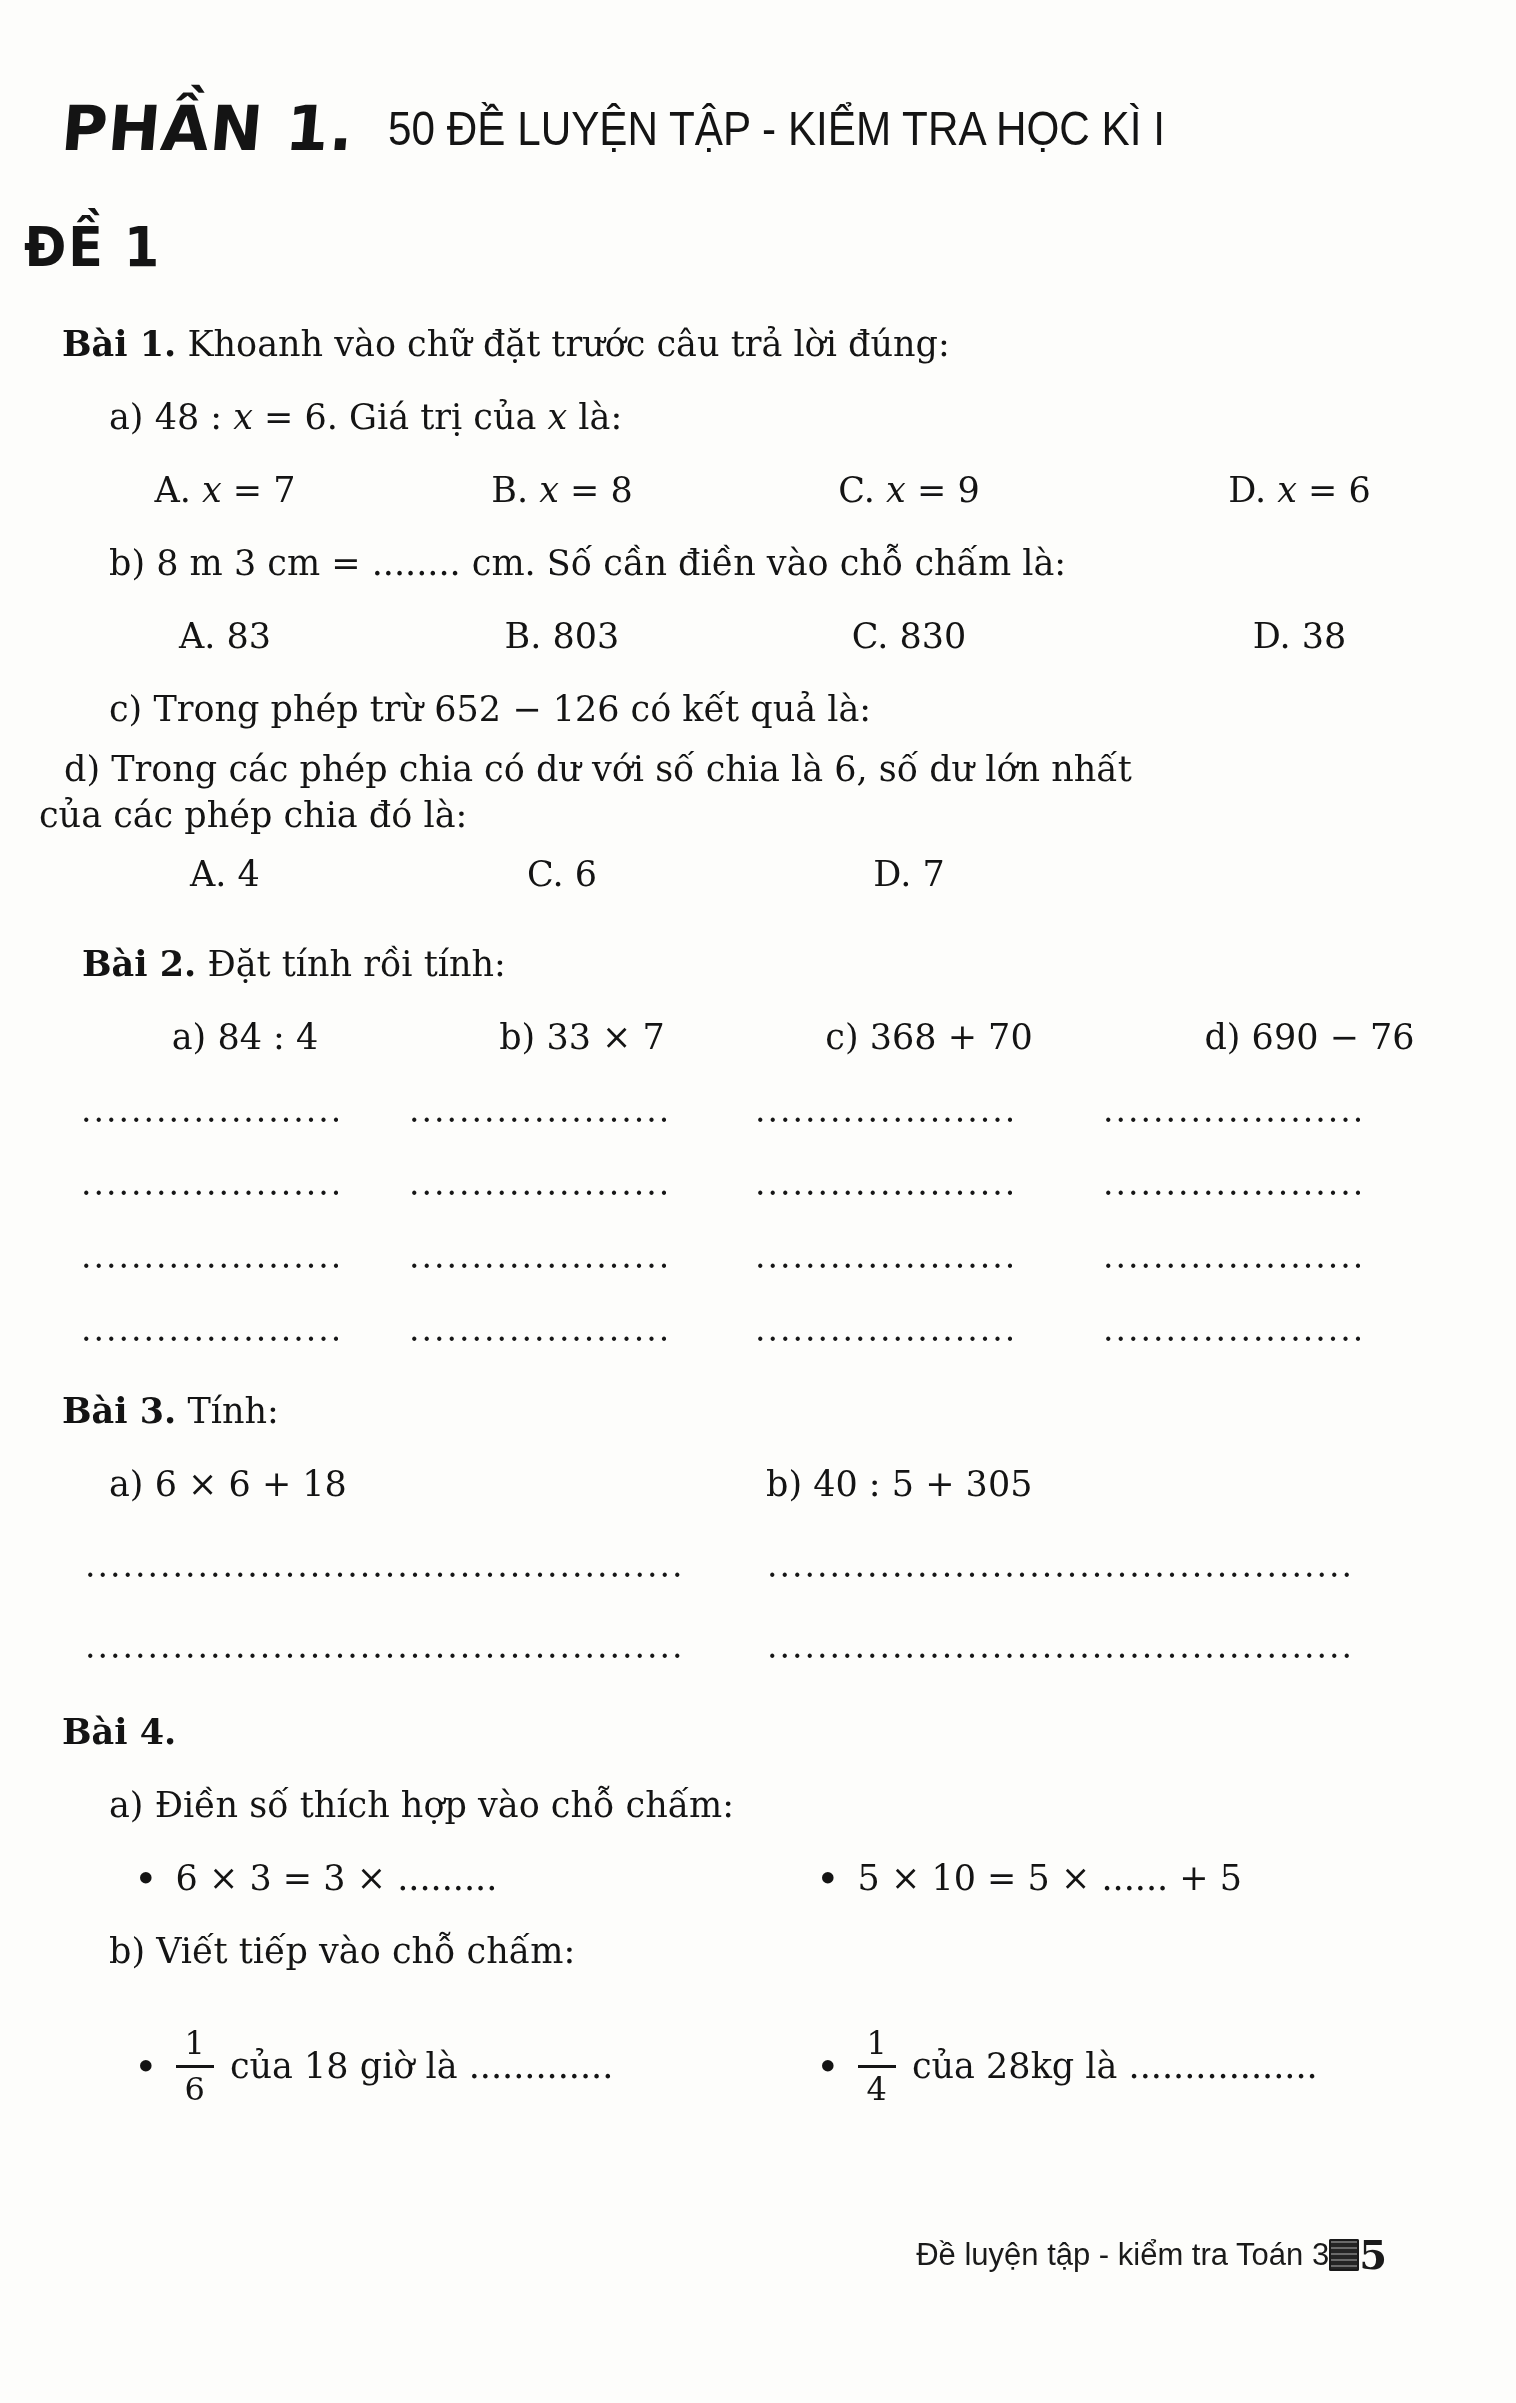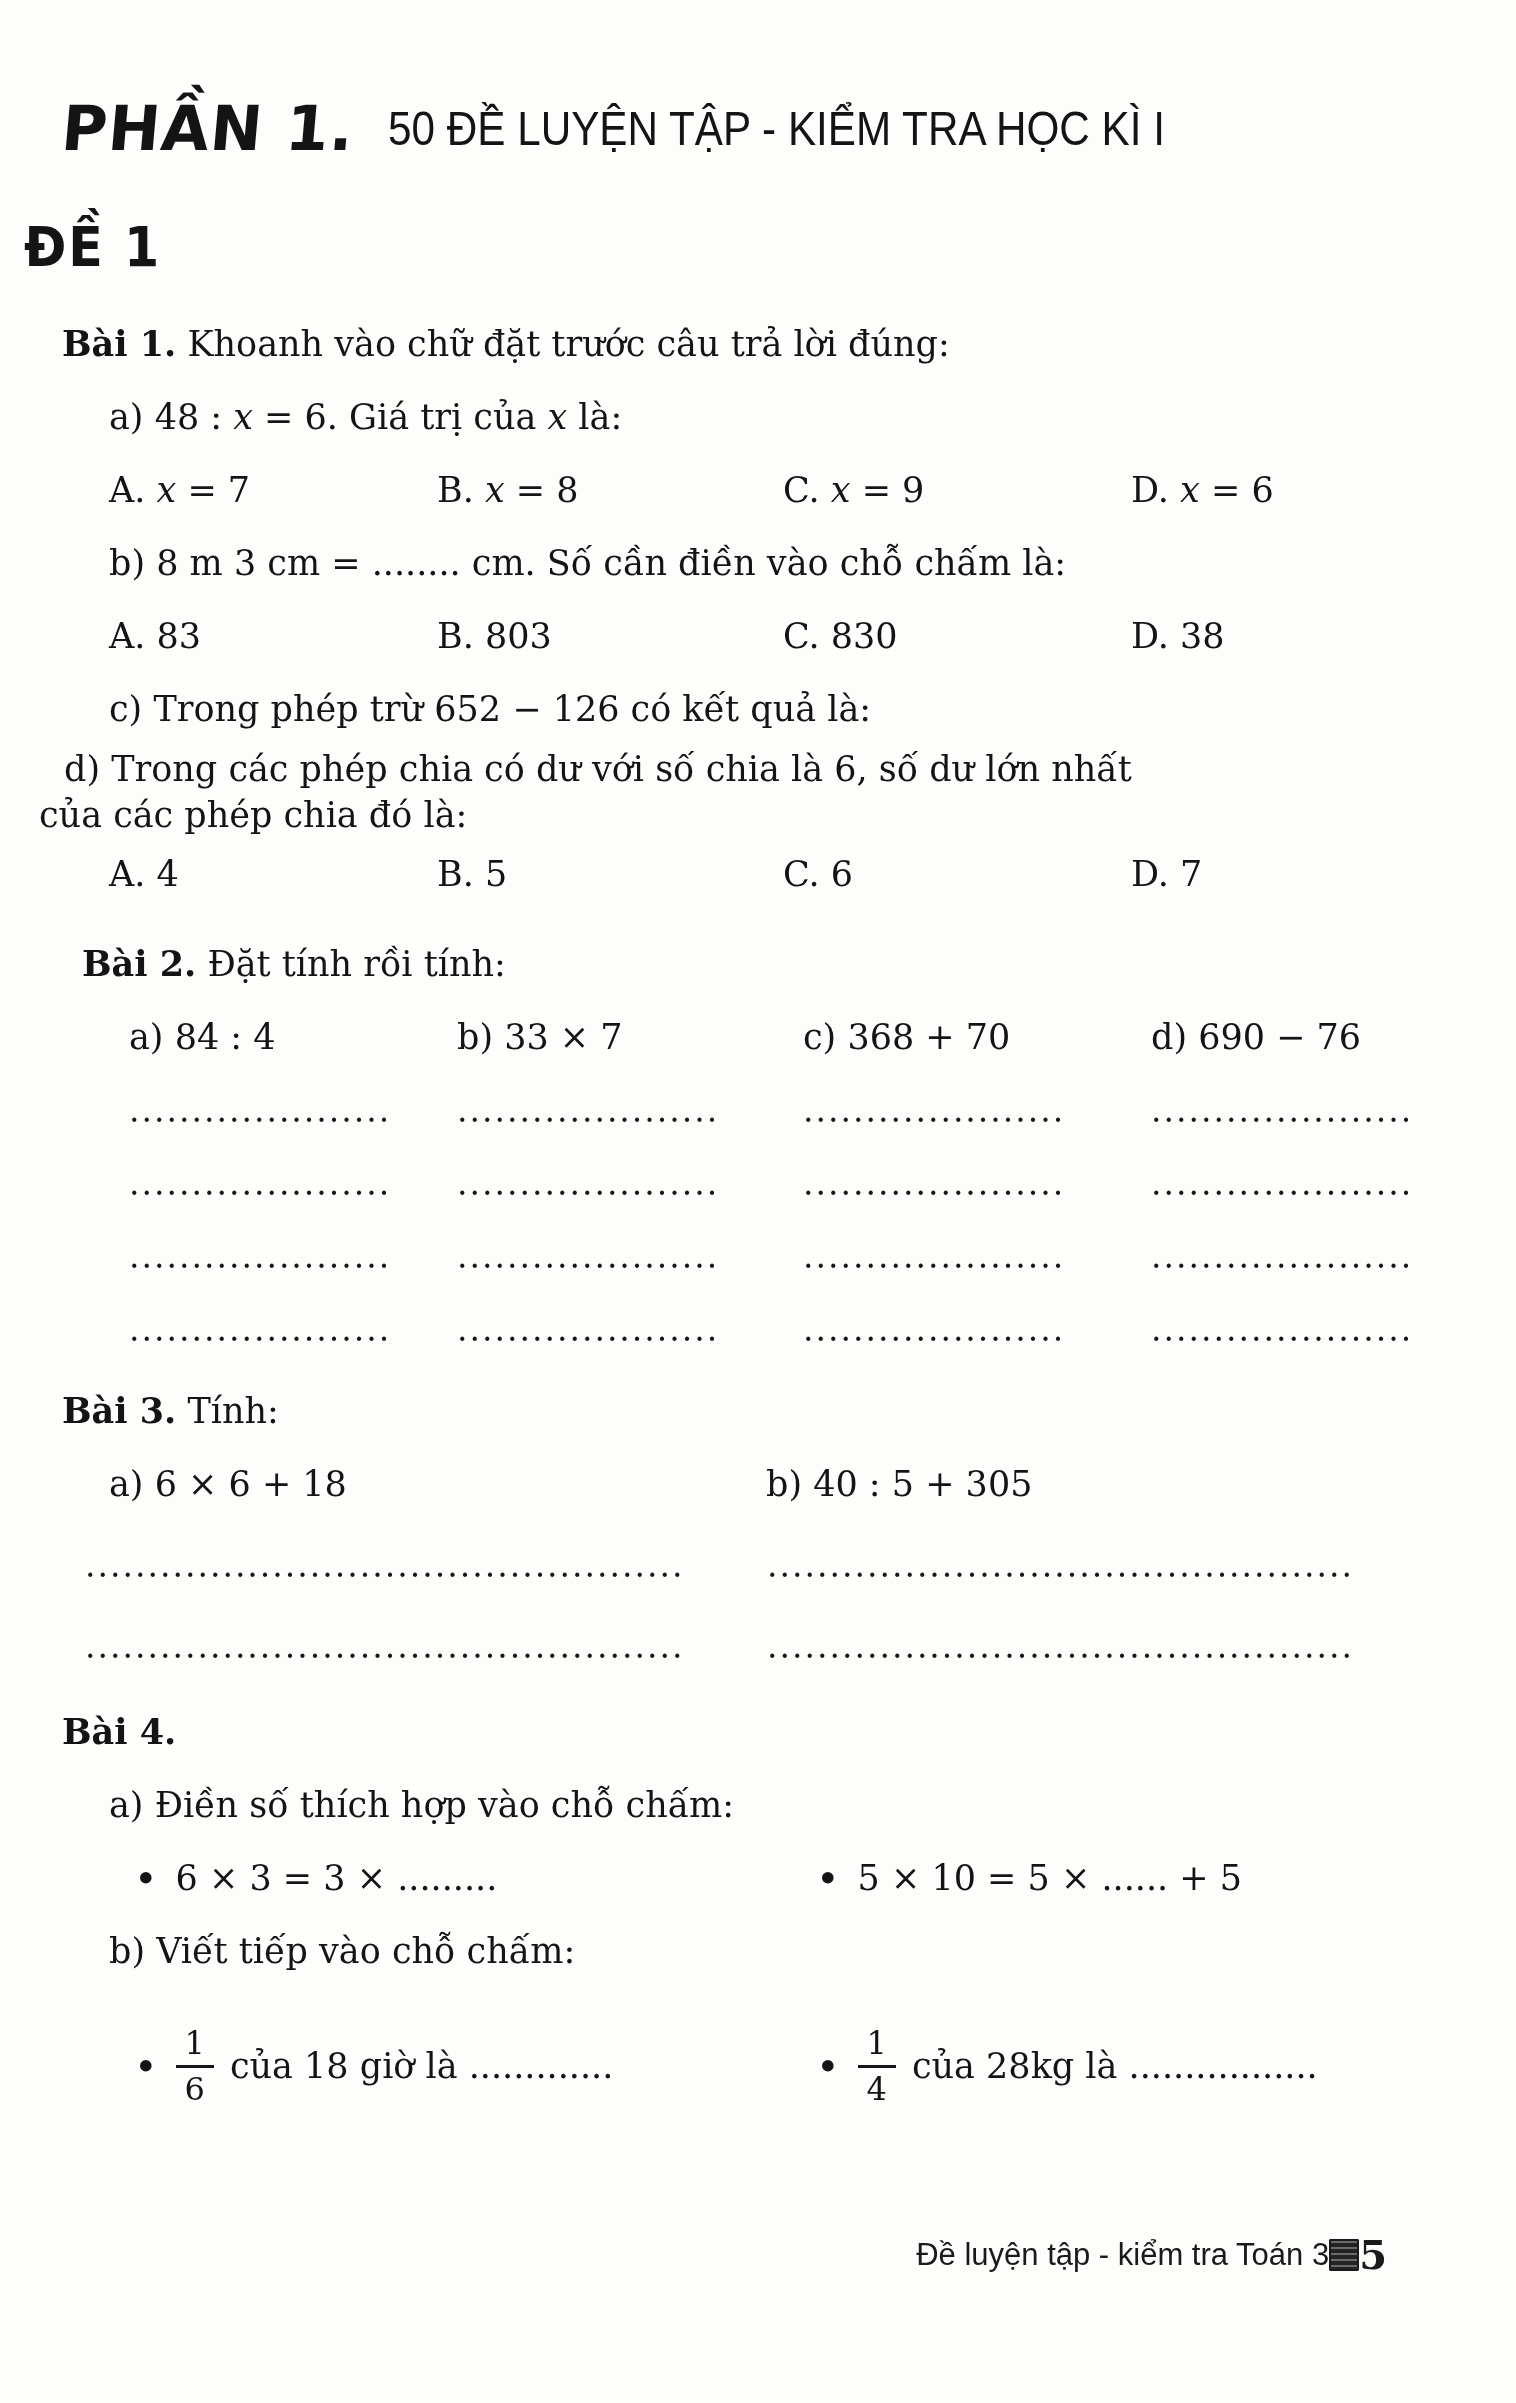--- a/index.html
+++ b/index.html
@@ -35,21 +35,21 @@
   
   .sec{line-height:73px;}
   .bai-head{margin-left:62px;}
   .bai-head b{font-weight:bold;}
   .q{margin-left:109px;white-space:nowrap;}
   .q-d{
     margin-left:39px;text-indent:25px;max-width:1164px;
     white-space:normal;line-height:46px;
   }
   .var{font-style:italic;}
-  .grid4{display:grid;grid-template-columns:328px 346px 348px 1fr;margin-left:109px;}
+  .grid4{display:grid;grid-template-columns:328px 346px 348px 1fr;margin-left:61px;text-align:center;}
   .grid4 > span{white-space:nowrap;}
   .grid2a{display:grid;grid-template-columns:657px 1fr;margin-left:109px;}
   .grid2b{display:grid;grid-template-columns:682px 1fr;margin-left:85px;}
   .grid2c{display:grid;grid-template-columns:682px 1fr;margin-left:134px;}
   
   .dots{
     display:inline-block;overflow:hidden;white-space:nowrap;
     font-size:33px;letter-spacing:2px;color:#161616;
   }
   .dots.w255{width:257px;}
@@ -121,21 +121,20 @@
       <span>B. 803</span>
       <span>C. 830</span>
       <span>D. 38</span>
     </div>
 
     <div class="q">c) Trong phép trừ 652 − 126 có kết quả là:</div>
 
     <div class="q q-d">d) Trong các phép chia có dư với số chia là 6, số dư lớn nhất của các phép chia đó là:</div>
     <div class="grid4">
       <span>A. 4</span>
-      <span>B. 5</span>
       <span>C. 6</span>
       <span>D. 7</span>
     </div>
   </div>
 
   <div class="sec s-bai2">
     <div class="bai-head">
       <b>Bài 2.</b>
       <span>Đặt tính rồi tính:</span>
     </div>

